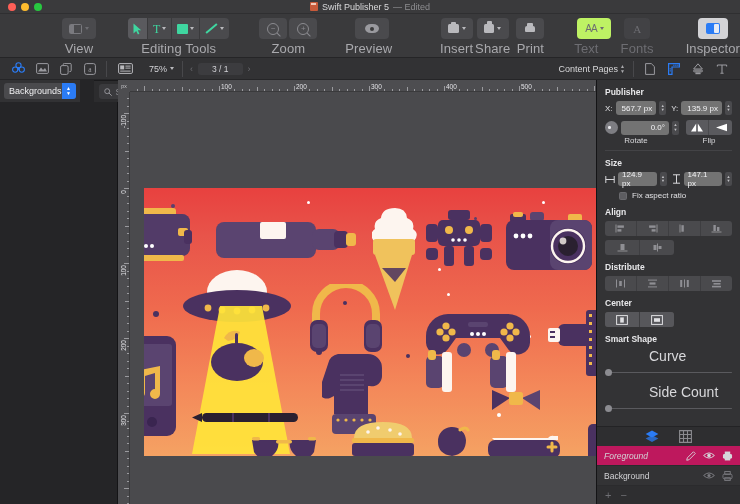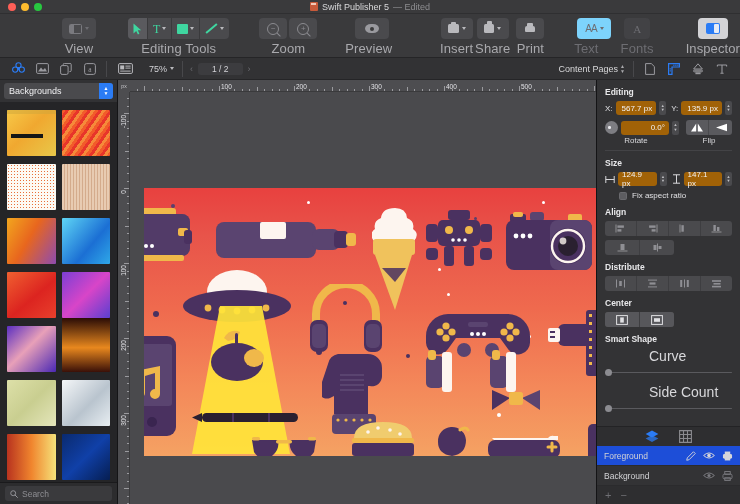--- a/index.html
+++ b/index.html
@@ -111,21 +111,21 @@
 
   
   .flower { position: relative; width: 13px; height: 13px; }
   .flower svg { display:block; }
 
   
   .bodyrow { flex: 1 1 auto; display: flex; min-height: 0; }
 
   
   .sidebar {
-    width: 118px; background: #252527; display: flex; flex-direction: column;
+    width: 118px; background: #252527; display: flex; flex-direction: row;
     flex: 0 0 118px; border-right: 1px solid #141416;
   }
   .sb-head { height: 22px; background:#323234; display:flex; align-items:center; padding:0 4px; }
   .sb-select {
     flex:1; height:16px; background:#4a4a4d; border-radius:3px;
     display:flex; align-items:center; justify-content:space-between;
     padding: 0 0 0 5px; font-size:9px; color:#f0f0f2; overflow:hidden;
   }
   .sb-select .stepper {
     width:14px; height:16px; background:#2b7cf5; display:flex; flex-direction:column;
@@ -172,21 +172,21 @@
   .inspector {
     width: 144px; flex: 0 0 144px; background:#333335;
     display:flex; flex-direction:column; border-left:1px solid #141416;
   }
   .insp-scroll { flex:1 1 auto; padding: 6px 8px 0 8px; overflow:hidden; }
   .sect-title { font-size:8.5px; font-weight:bold; color:#e8e8ea; margin: 7px 0 4px 0; }
   .sect-title.first { margin-top: 1px; }
   .frow { display:flex; align-items:center; gap:3px; margin-bottom:5px; }
   .flabel { font-size:8px; color:#e0e0e3; }
   .ffield {
-    background:#a16207; border-radius:3px; height:14px; flex:1;
+    background:#737373; border-radius:3px; height:14px; flex:1;
     display:flex; align-items:center; justify-content:flex-end;
     padding: 0 4px; font-size:8px; color:#f2f2f4; min-width:0;
   }
   .stepv {
     width:7px;height:14px;background:#4a4a4d;border-radius:2px;
     display:flex;flex-direction:column;align-items:center;justify-content:center;
     font-size:4px;line-height:4.5px;color:#c0c0c4;flex:0 0 7px;
   }
   .knob { width:13px;height:13px;border-radius:50%;background:#7d7d82;position:relative;flex:0 0 13px;}
   .knob::after{content:"";position:absolute;left:3px;top:5.3px;width:2.6px;height:2.6px;border-radius:50%;background:#e9e9ec;}
@@ -205,21 +205,21 @@
   .btnrow.centerg > div.on { background:#57575b; }
 
   .slider { position:relative; height:10px; margin: 3px 0 2px 0; }
   .slider .trk { position:absolute; left:0; right:0; top:4.5px; height:1.5px; background:#5a5a5e; border-radius:1px;}
   .slider .hd { position:absolute; left:0; top:1.5px; width:7px; height:7px; border-radius:50%; background:#8c8c91;}
   .slab { font-size:14px; color:#d8d8db; margin-top:3px;margin-left:44px; }
 
   .layer-tabs { height:20px; background:#2e2e30; display:flex; align-items:center; justify-content:center; gap:20px; border-top:1px solid #232325;}
   .layerlist { flex:0 0 auto; background:#333335; }
   .lrow { height:20px; display:flex; align-items:center; padding:0 7px; font-size:8.5px; color:#d3d3d6; gap:5px; border-bottom:1px solid #2b2b2d;}
-  .lrow.sel { background:#1d4ed8; }
+  .lrow.sel { background:#be185d;font-style:italic; }
   .lrow .lname { flex:1; }
   .lrow .licons { display:flex; align-items:center; gap:7px; }
   .layer-foot { height:18px; background:#2e2e30; display:flex; align-items:center; gap:9px; padding:0 8px; color:#6f6f74; font-size:11px; line-height:1;}
 
   .svgico { display:block; }
 </style>
 </head>
 <body>
 
 <div class="app">
@@ -323,21 +323,21 @@
       <div class="row">
         <div class="tbtn" style="min-width:28px">
           <span class="ico-print"></span>
         </div>
       </div>
       <div class="glabel">Print</div>
     </div>
 
     <div class="tgroup dim" style="margin-left:30px;">
       <div class="row">
-        <div class="tbtn flat" style="min-width:34px;background:#7dd3fc;">
+        <div class="tbtn flat" style="min-width:34px;background:#bef264;">
           <span class="ico-AA">AA</span>
           <span class="caret dim"></span>
         </div>
       </div>
       <div class="glabel">Text Styles</div>
     </div>
 
     <div class="tgroup dim" style="margin-left:6px;">
       <div class="row">
         <div class="tbtn flat" style="min-width:26px;background:#424245;">
@@ -396,21 +396,21 @@
         <rect x="2.2" y="7.6" width="10.4" height="1" fill="#b9b9bd"></rect>
       </svg>
     </div>
     <div class="zoomsel" style="margin-left:6px;">
       <span>75%</span>
       <span class="caret"></span>
     </div>
     <div class="t2sep"></div>
     <div class="pagenav">
       <span class="arw">‹</span>
-      <span class="pagefield">1 / 2</span>
+      <span class="pagefield">3 / 1</span>
       <span class="arw">›</span>
     </div>
 
     <div style="flex:1"></div>
 
     <div class="contentpages">
       <span>Content Pages</span>
       <span class="updown">
           <span>▲</span>
           <span>▼</span>
@@ -851,21 +851,21 @@
               <rect x="0" y="0" width="22" height="40" rx="5" fill="#4a3160"></rect>
             </svg>
           </div>
         </div>
       </div>
     </div>
 
     <div class="inspector">
       <div class="insp-scroll">
 
-        <div class="sect-title first">Editing</div>
+        <div class="sect-title first">Publisher</div>
         <div class="frow">
           <span class="flabel">X:</span>
           <span class="ffield">567.7 px</span>
           <span class="stepv">
               <span>▲</span>
               <span>▼</span>
             </span>
           <span class="flabel" style="margin-left:2px;">Y:</span>
           <span class="ffield">135.9 px</span>
           <span class="stepv">

